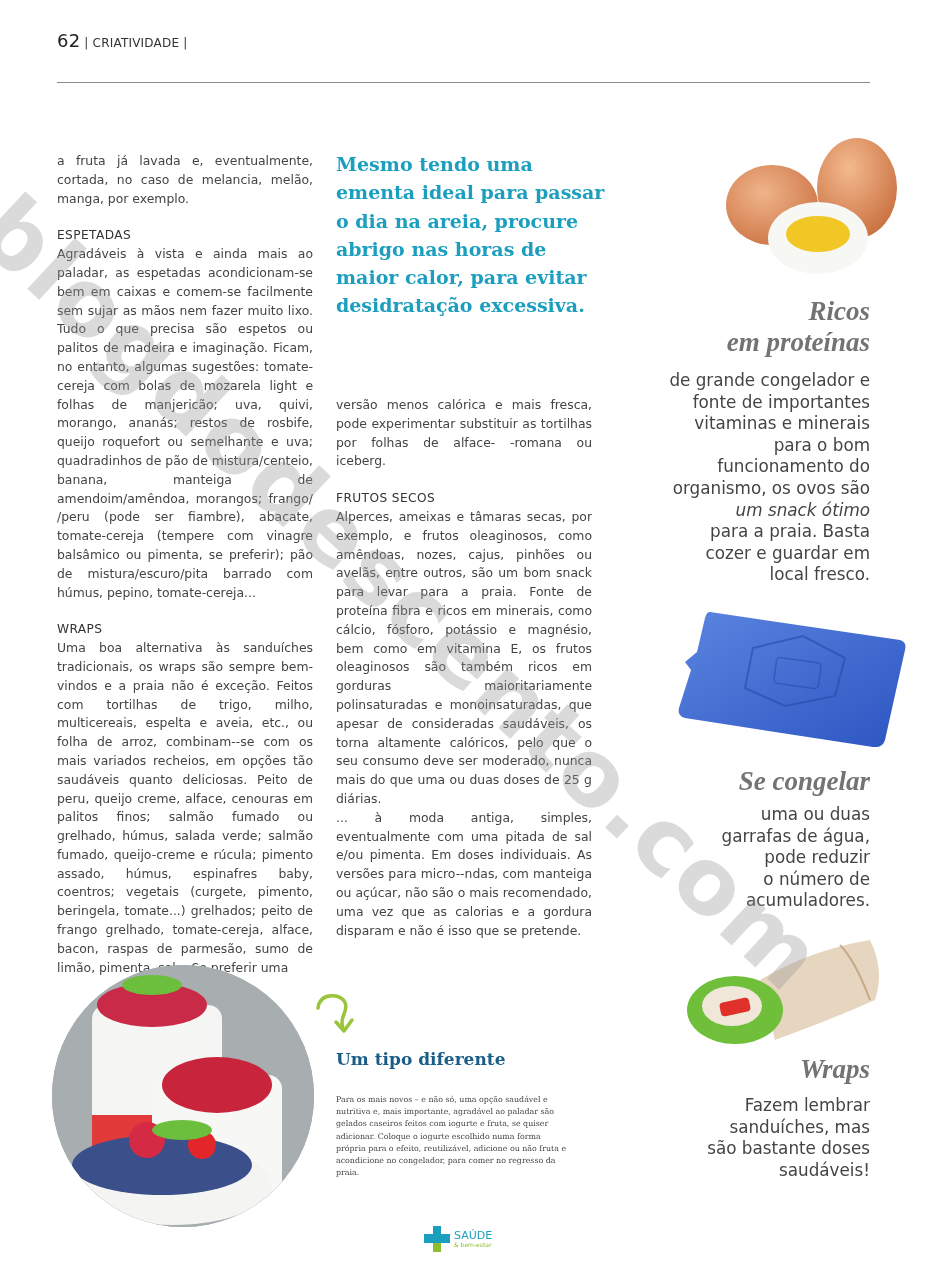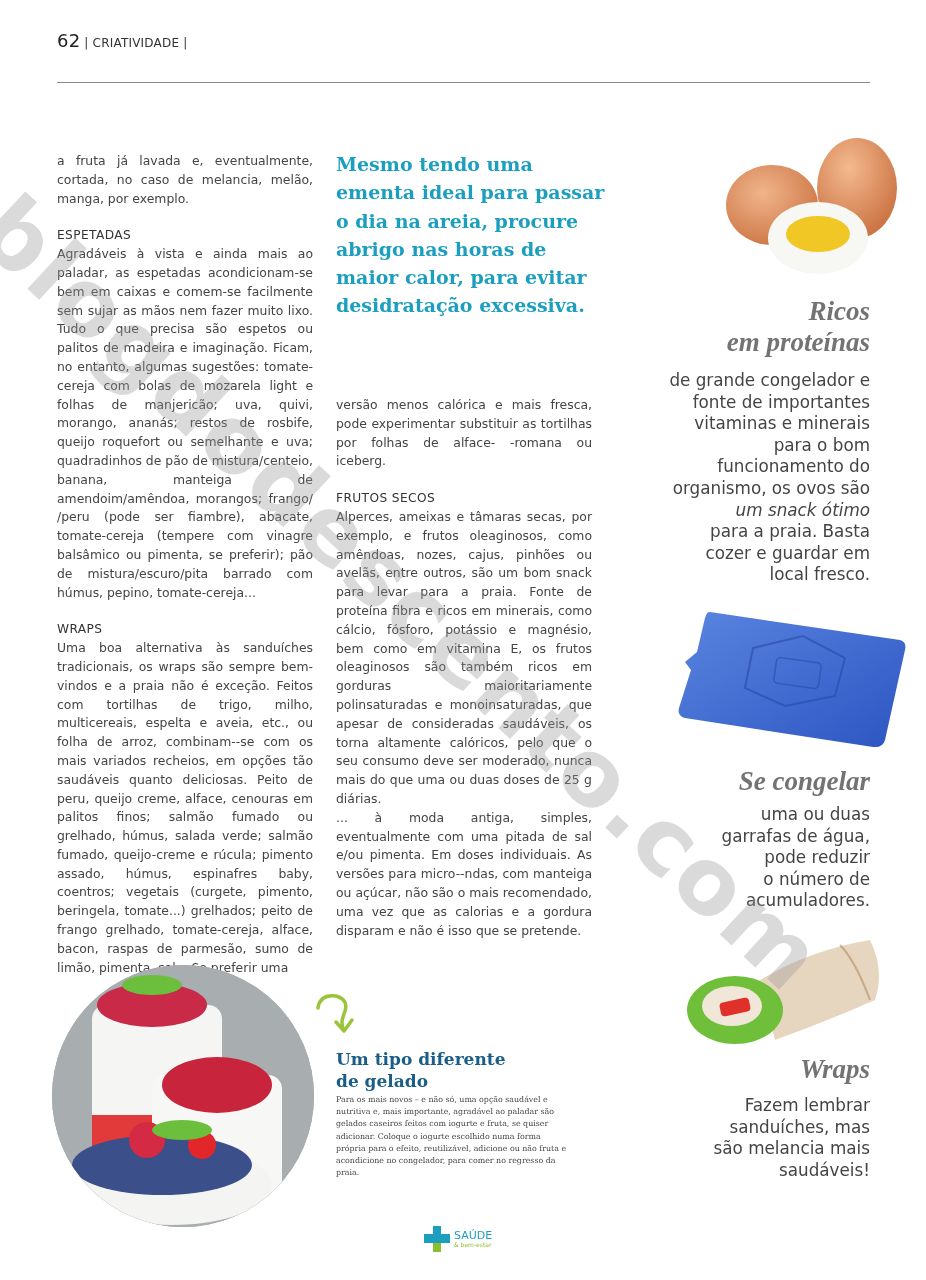--- a/index.html
+++ b/index.html
@@ -126,21 +126,21 @@
     <rect x="40" y="70" width="30" height="14" rx="4" fill="#e0302a" transform="rotate(-12 55 77)"></rect>
   </svg>
 </div>
 
 <div class="abs side-title" style="top:1054px;">
   <div>Wraps</div>
 </div>
 <div class="abs side-text" style="top:1095px;">
   <div>Fazem lembrar</div>
   <div>sanduíches, mas</div>
-  <div>são melancia mais</div>
+  <div>são bastante doses</div>
   <div>saudáveis!</div>
 </div>
 
 <div class="abs" style="left:52px; top:965px; width:262px; height:262px; border-radius:50%; overflow:hidden; background:#9aa3a8;">
   <svg width="262" height="262" viewBox="0 0 262 262">
     <rect width="262" height="262" fill="#a8adb0"></rect>
     <rect x="40" y="40" width="130" height="150" rx="14" fill="#f5f5f3"></rect>
     <rect x="40" y="150" width="130" height="40" fill="#e23a3a"></rect>
     <rect x="100" y="110" width="130" height="120" rx="14" fill="#f7f7f5"></rect>
     <ellipse cx="100" cy="40" rx="55" ry="22" fill="#c82a48"></ellipse>
@@ -156,21 +156,20 @@
 
 <div class="abs" style="left:312px; top:990px; width:50px; height:45px;">
   <svg width="50" height="45" viewBox="0 0 50 45">
     <path d="M6 18 Q8 4 24 6 Q38 10 32 24 Q28 34 32 40" stroke="#9ac43a" stroke-width="3.5" fill="none" stroke-linecap="round"></path>
     <path d="M24 32 L32 41 L40 30" stroke="#9ac43a" stroke-width="3.5" fill="none" stroke-linecap="round" stroke-linejoin="round"></path>
   </svg>
 </div>
 
 <div class="abs gelado-title">
   <div>Um tipo diferente</div>
-  <div>de gelado</div>
 </div>
 <div class="abs gelado-text">Para os mais novos – e não só, uma opção saudável e nutritiva e, mais importante, agradável ao paladar são gelados caseiros feitos com iogurte e fruta, se quiser adicionar. Coloque o iogurte escolhido numa forma própria para o efeito, reutilizável, adicione ou não fruta e acondicione no congelador, para comer no regresso da praia.</div>
 
 <div class="abs footer-logo">
   <svg width="26" height="26" viewBox="0 0 26 26">
     <rect x="9" y="0" width="8" height="26" fill="#8cbf2f"></rect>
     <rect x="0" y="8" width="26" height="9" fill="#1c9fbf"></rect>
     <rect x="9" y="0" width="8" height="8" fill="#1c9fbf"></rect>
   </svg>
   <div>

